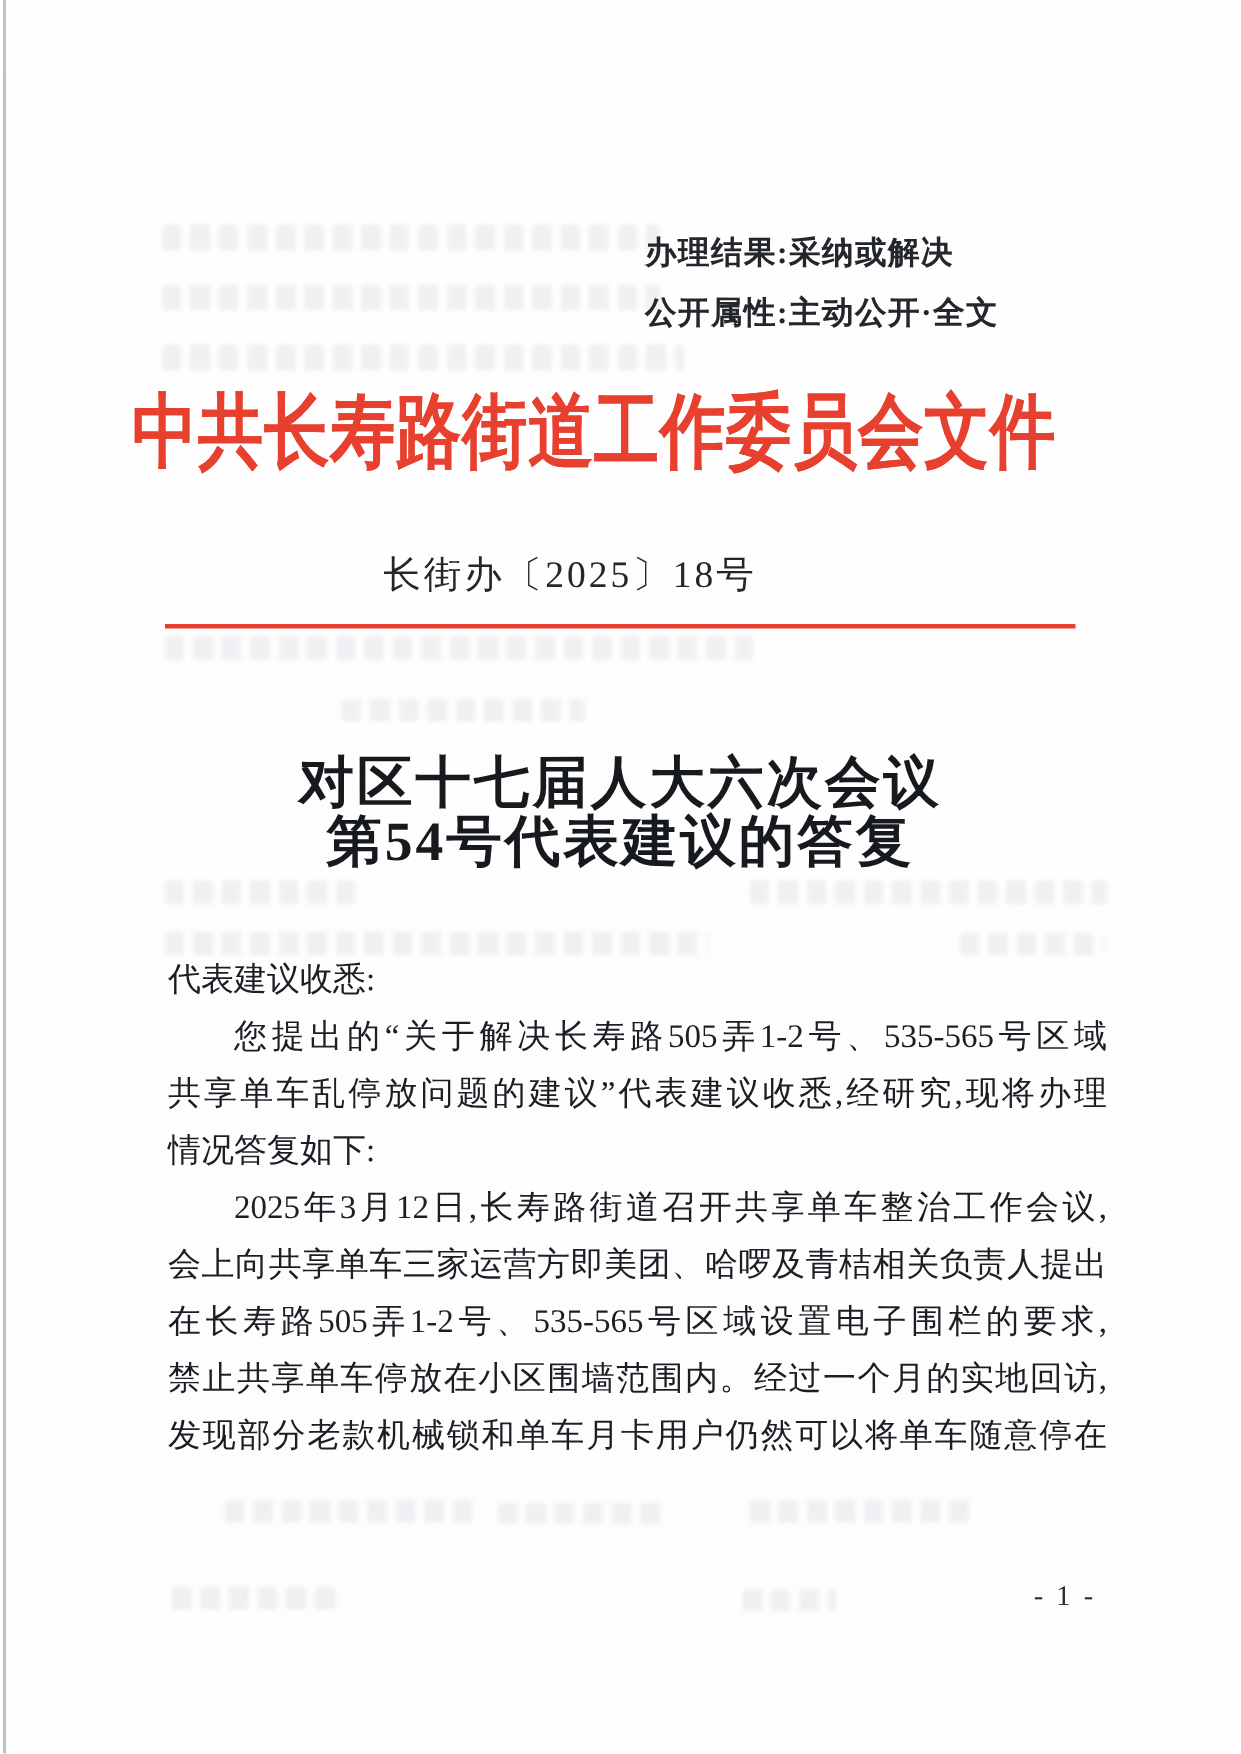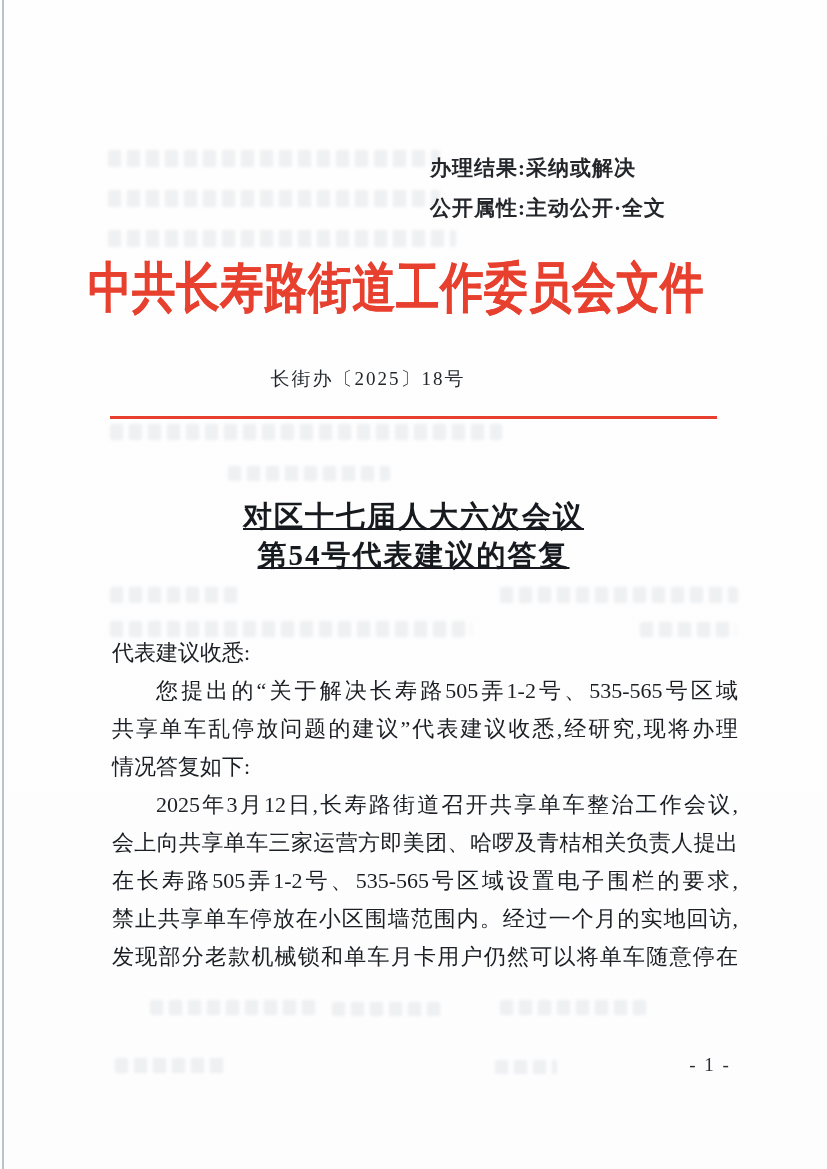--- a/index.html
+++ b/index.html
@@ -33,34 +33,33 @@
   }
   .red-banner .inner {
     display: inline-block;
     font-size: 54px; font-weight: bold; color: #e8402f;
     transform: scaleX(0.80); transform-origin: 50% 50%;
     letter-spacing: 1px;
     text-shadow: 0.5px 0 0 #e8402f;
   }
   
   .doc-number {
-    position: absolute; left: 4px; top: 366px; width: 728px;
-    text-align: center; font-size: 19px; letter-spacing: 2px; color: #23272c;
+    position: absolute; left: 16px; top: 366px; width: 728px;
+    text-align: center; font-size: 25px; letter-spacing: 2px; color: #23272c;
   }
   
   .red-rule {
     position: absolute; left: 110px; top: 416px; width: 607px; height: 3px;
     background: #e8402f;
   }
   
   .doc-title {
     position: absolute; left: 0; width: 827px; text-align: center;
-    font-size: 29px; font-weight: bold; color: #16191d; letter-spacing: 2px;
+    font-size: 37px; font-weight: bold; color: #16191d; letter-spacing: 2px;
     white-space: nowrap;
-    text-decoration: underline;
   }
   .doc-title.line1 { top: 497px; }
   .doc-title.line2 { top: 536px; }
   
   .body-block {
     position: absolute; left: 112px; top: 634px; width: 626px;
     font-size: 22px; color: #1b1f24;
   }
   .bline {
     display: block; height: 38px; line-height: 38px; white-space: nowrap;

